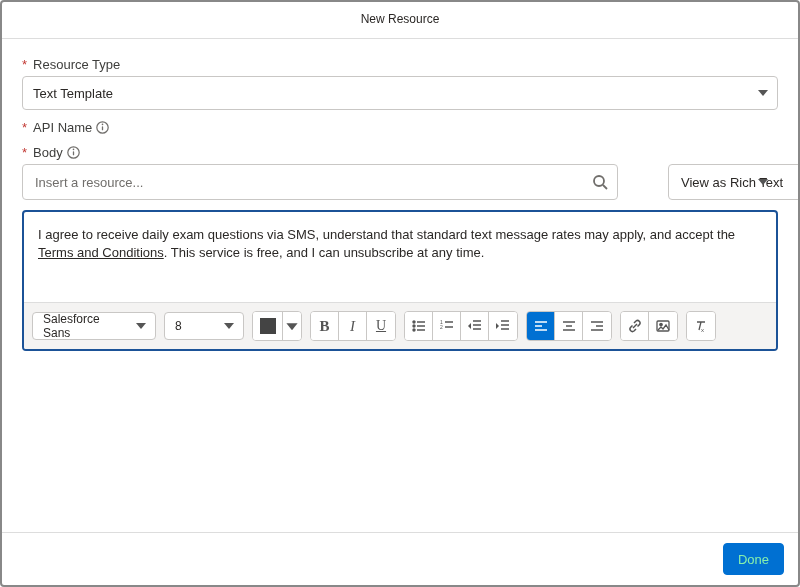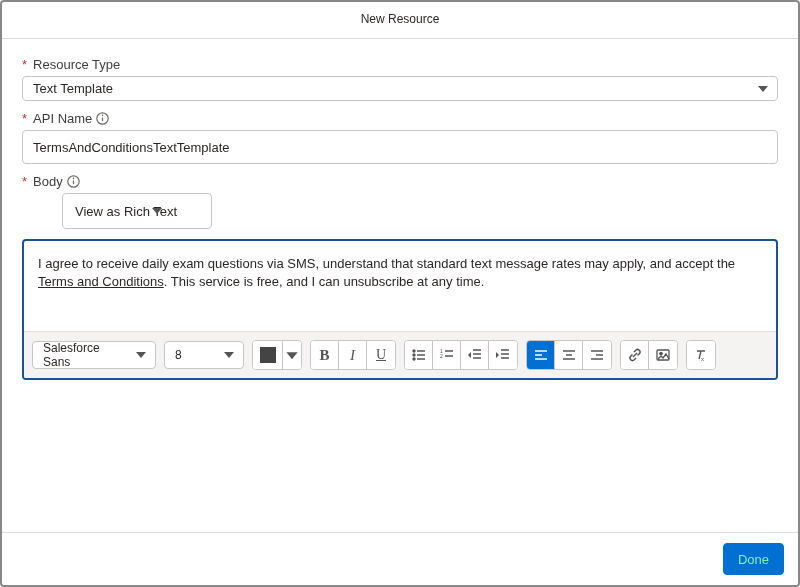--- a/index.html
+++ b/index.html
@@ -42,21 +42,21 @@
   }
   .select, .input, .textarea, .dropdown-btn, .search-input {
     width:100%;
     border:1px solid #c9c7c5;
     border-radius:4px;
     font-size:13px;
     color:#2b2826;
     background:#fff;
     font-family:inherit;
   }
-  .select { height:25px; padding:0 30px 0 10px; text-align:left; background:#fff; cursor:pointer; display:flex; align-items:center;}
+  .select { height:34px; padding:0 30px 0 10px; text-align:left; background:#fff; cursor:pointer; display:flex; align-items:center;}
   .caret {
     position:absolute; right:10px; top:50%; transform:translateY(-50%);
     width:0; height:0; border-left:5px solid transparent; border-right:5px solid transparent; border-top:6px solid #555;
     pointer-events:none;
   }
   .input { height:34px; padding:0 10px; }
   .textarea { height:46px; padding:6px 10px; resize:none; }
   .textarea-handle { position:relative; }
   .textarea-handle::after{
     content:""; position:absolute; right:4px; bottom:4px; width:10px; height:10px;
@@ -172,38 +172,46 @@
       <span class="req">*</span>
       <span>API Name</span>
       <span class="info-icon">
         <svg viewBox="0 0 16 16" fill="currentColor">
             <circle cx="8" cy="8" r="7" fill="none" stroke="currentColor" stroke-width="1.5"></circle>
             <rect x="7.2" y="6.5" width="1.6" height="5" rx="0.8"></rect>
             <circle cx="8" cy="4.2" r="1"></circle>
           </svg>
       </span>
     </div>
-    <input class="input" value="TermsAndConditionsTextTemplate" style="">
   </div>
 
 
   <div class="field">
     <div class="label">
       <span class="req">*</span>
       <span>Body</span>
       <span class="info-icon">
         <svg viewBox="0 0 16 16" fill="currentColor">
             <circle cx="8" cy="8" r="7" fill="none" stroke="currentColor" stroke-width="1.5"></circle>
             <rect x="7.2" y="6.5" width="1.6" height="5" rx="0.8"></rect>
             <circle cx="8" cy="4.2" r="1"></circle>
           </svg>
       </span>
     </div>
 
     <div class="body-row">
+      <div class="search-wrap">
+        <input class="search-input" placeholder="Insert a resource..." style="">
+        <span class="search-icon">
+          <svg viewBox="0 0 16 16" fill="none" stroke="currentColor" stroke-width="1.8">
+              <circle cx="7" cy="7" r="5"></circle>
+              <line x1="11" y1="11" x2="15" y2="15"></line>
+            </svg>
+        </span>
+      </div>
       <div class="select-wrap" style="width:150px">
         <div class="dropdown-btn">View as Rich Text</div>
         <span class="caret"></span>
       </div>
     </div>
 
     <div class="editor-box">
       <div class="editor-content" contenteditable="true" style="">
         <span>I agree to receive daily exam questions via SMS, understand that standard text message rates may apply, and accept the </span><span class="tc">Terms and Conditions</span><span>. This service is free, and I can unsubscribe at any time.</span>
       </div>

